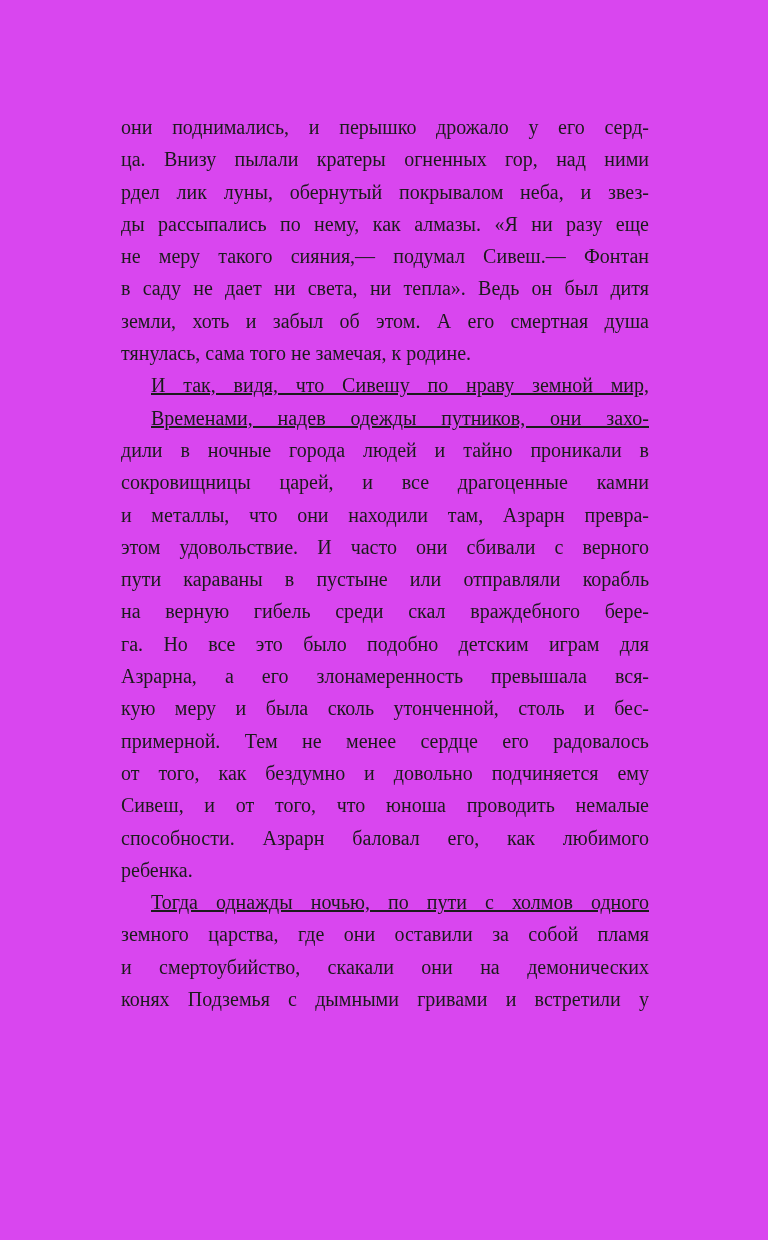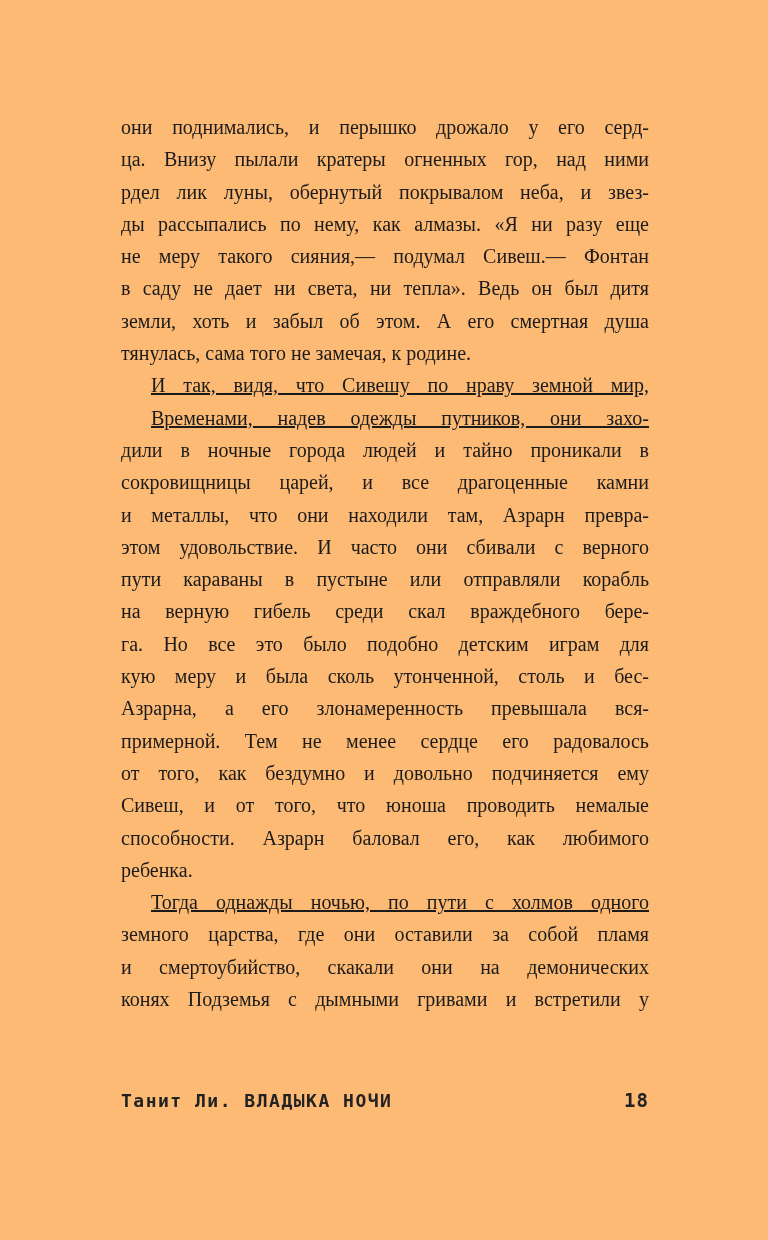--- a/index.html
+++ b/index.html
@@ -4,21 +4,21 @@
 <style>
   html, body {
     margin: 0;
     padding: 0;
     background: #ffffff;
   }
   .page {
     position: relative;
     width: 768px;
     height: 1240px;
-    background: #fdba74;
+    background: #d946ef;
     color: #1b1b1b;
     font-family: "Liberation Serif", serif;
     overflow: hidden;
   }
   .text-block {
     position: absolute;
     left: 121px;
     top: 111px;
     width: 528px;
   }
@@ -82,32 +82,28 @@
       </div>
       <div class="paragraph indent">
         <div class="line">Временами, надев одежды путников, они захо-</div>
         <div class="line">дили в ночные города людей и тайно проникали в</div>
         <div class="line">сокровищницы царей, и все драгоценные камни</div>
         <div class="line">и металлы, что они находили там, Азрарн превра-</div>
         <div class="line">этом удовольствие. И часто они сбивали с верного</div>
         <div class="line">пути караваны в пустыне или отправляли корабль</div>
         <div class="line">на верную гибель среди скал враждебного бере-</div>
         <div class="line">га. Но все это было подобно детским играм для</div>
+        <div class="line">Азрарна, а его злонамеренность превышала вся-</div>
         <div class="line">кую меру и была сколь утонченной, столь и бес-</div>
-        <div class="line">Азрарна, а его злонамеренность превышала вся-</div>
         <div class="line">примерной. Тем не менее сердце его радовалось</div>
         <div class="line">от того, как бездумно и довольно подчиняется ему</div>
         <div class="line">Сивеш, и от того, что юноша проводить немалые</div>
         <div class="line">способности. Азрарн баловал его, как любимого</div>
         <div class="line lastline">ребенка.</div>
       </div>
       <div class="paragraph indent">
         <div class="line">Тогда однажды ночью, по пути с холмов одного</div>
         <div class="line">земного царства, где они оставили за собой пламя</div>
         <div class="line">и смертоубийство, скакали они на демонических</div>
         <div class="line">конях Подземья с дымными гривами и встретили у</div>
       </div>
     </div>
-  <div class="footer">
-    <span class="footer-title">Танит Ли. ВЛАДЫКА НОЧИ</span>
-    <span class="footer-page">18</span>
-  </div>
 </div>
 
 </body></html>

